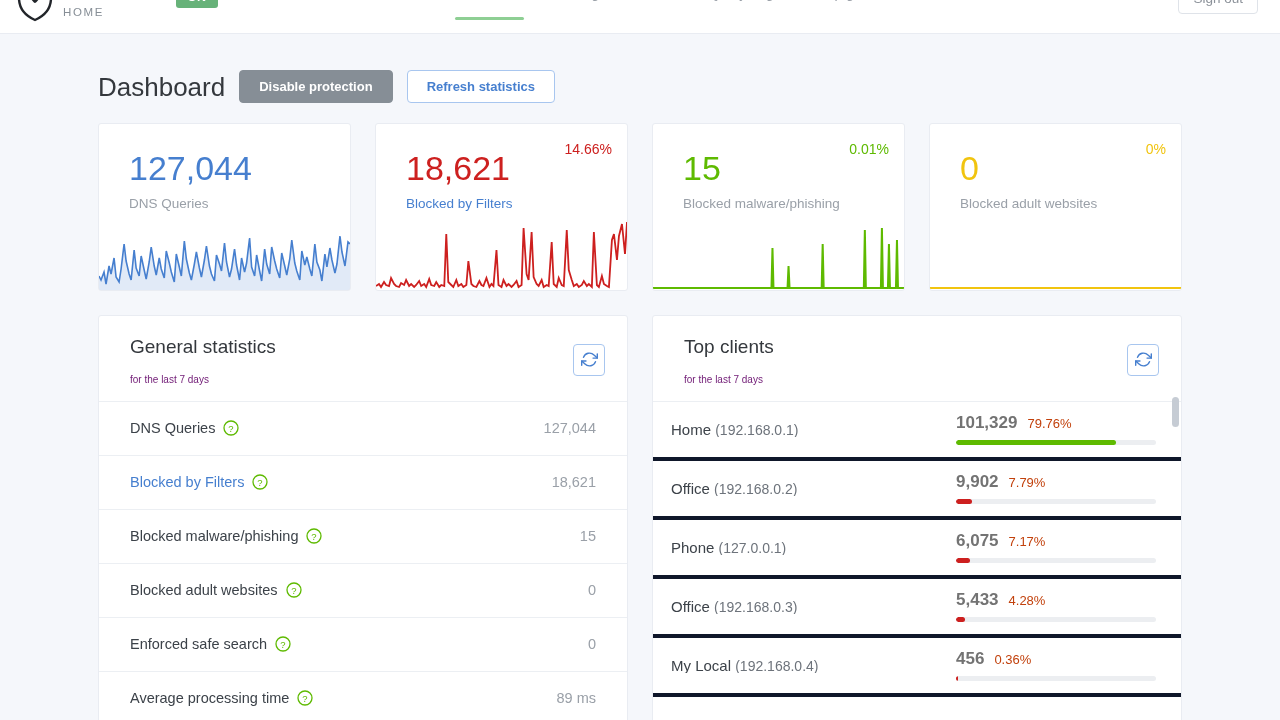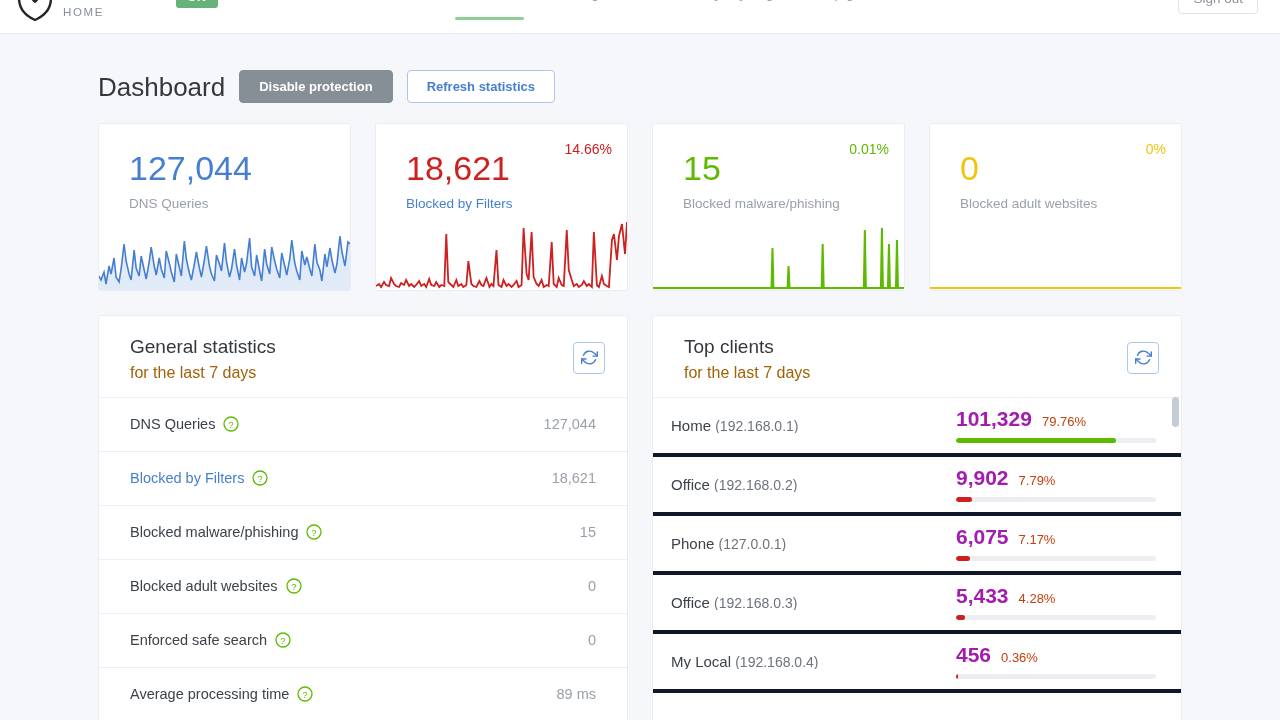--- a/index.html
+++ b/index.html
@@ -115,21 +115,21 @@
     border: 1px solid #e9ecf2;
     border-radius: 3px;
     position: relative;
   }
   .panel-head {
     display: flex; align-items: center; justify-content: space-between;
     padding: 19px 22px 16px 31px;
     border-bottom: 1px solid #eceff3;
   }
   .panel-title { font-size: 19px; color: #34383d; line-height: 1.25; }
-  .panel-sub { font-size: 16px; color: #a16207; margin-top: 6px; line-height: 1; }
+  .panel-sub { font-size: 10px; color: #701a75; margin-top: 16px; line-height: 1; }
   .refresh-btn {
     width: 32px; height: 32px; border: 1px solid #a8c6ef; border-radius: 4px;
     background: #fff; display: flex; align-items: center; justify-content: center;
     cursor: pointer; flex: none;
   }
 
   
   .stat-row {
     display: flex; align-items: center; justify-content: space-between;
     padding: 0 31px; height: 54px;
@@ -155,21 +155,21 @@
     border-bottom: 4px solid #0f172a;
   }
   .c-ip {
     flex: 0 0 285px; padding-left: 18px;
     font-size: 15px; color: #3c4249; line-height: 1;
     white-space: nowrap; overflow: hidden;
   }
   .c-ip .addr { color: #6d737b; font-size: 14px; }
   .c-req { flex: 1 1 auto; padding: 0 25px 0 18px; }
   .c-req-top { display: flex; align-items: baseline; gap: 10px; }
-  .c-count { font-size: 21px; font-weight: 700; color: #a21caf; line-height: 1; }
+  .c-count { font-size: 17px; font-weight: 700; color: #737373; line-height: 1; }
   .c-pct { font-size: 13px; color: #c2410c; line-height: 1; }
   .c-bar {
     margin-top: 9px; height: 5px; border-radius: 3px;
     background: #eceef1; overflow: hidden;
   }
   .c-bar > span { display: block; height: 100%; border-radius: 3px; }
 
   
   .panel-scrollbar {
     position: absolute; top: 70px; right: 2px; bottom: 0; width: 7px;

